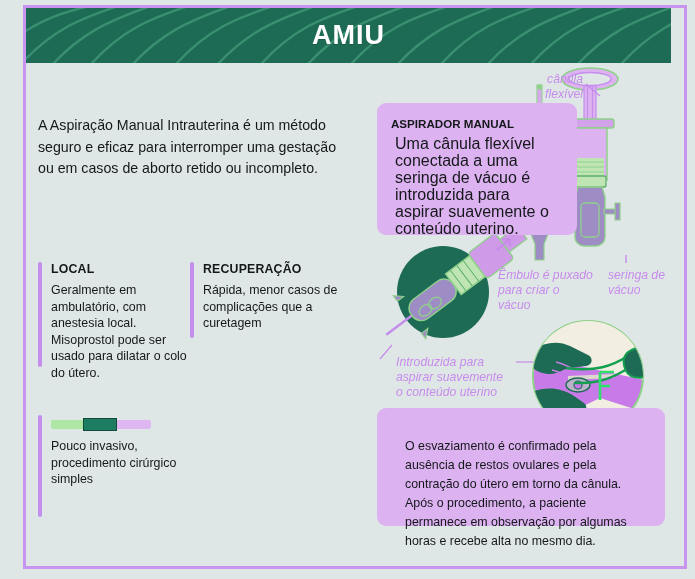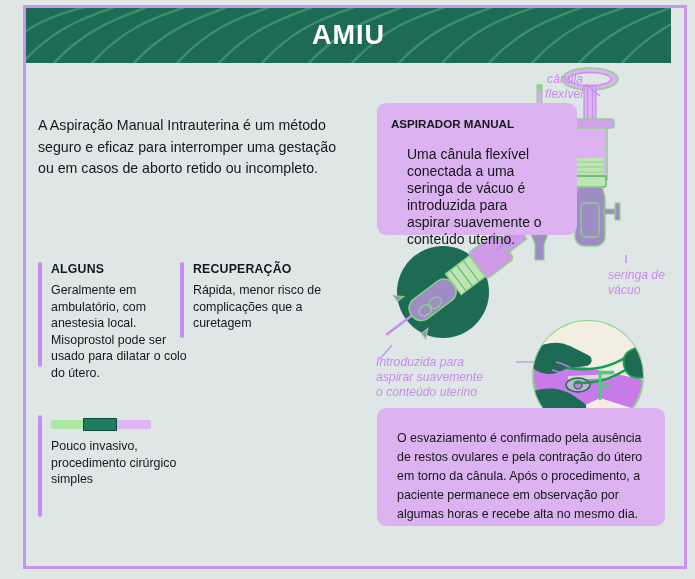--- a/index.html
+++ b/index.html
@@ -51,51 +51,51 @@
   .fact:before{
     content:"";position:absolute;left:0;top:0;bottom:0;width:4px;
     background:#c58ded;border-radius:2px;
   }
   .fact h3{
     margin:0 0 6px 0;font-size:12.3px;font-weight:bold;color:#14181b;
     letter-spacing:.2px;
   }
   .fact p{margin:0;font-size:12.4px;line-height:16.5px;color:#14181b;}
   #fact-local{left:38px;top:262px;width:150px;height:105px;}
-  #fact-recuperacao{left:180px;top:262px;width:165px;height:76px;}
+  #fact-recuperacao{left:190px;top:262px;width:165px;height:76px;}
   #fact-invasividade{left:38px;top:415px;width:160px;height:102px;}
   #fact-riscos{left:190px;top:415px;width:170px;height:80px;}
   
   .gauge{
     position:relative;width:100px;height:11px;margin:4px 0 8px 0;
     display:flex;align-items:center;
   }
   .gauge .seg{height:9px;}
   .gauge .seg-a{flex:0 0 32px;background:#aee6a3;border-radius:2px 0 0 2px;}
   .gauge .seg-b{flex:0 0 34px;background:#1d7d63;border:1.6px solid #11493b;box-sizing:border-box;height:13px;}
   .gauge .seg-c{flex:0 0 34px;background:#ddb6f2;border-radius:0 2px 2px 0;}
   
   .card{
     position:absolute;background:#ddb2f0;border-radius:9px;
     box-sizing:border-box;
   }
   #card-aspirador{left:377px;top:103px;width:200px;height:132px;padding:14px 13px 16px 14px;}
   #card-aspirador h3{margin:0 0 5px 0;font-size:11.6px;font-weight:bold;color:#14181b;}
-  #card-aspirador p{margin:16px;font-size:14px;line-height:17px;color:#14181b;}
+  #card-aspirador p{margin:4px;font-size:16px;line-height:17px;color:#14181b;}
   #card-final{left:377px;top:408px;width:288px;height:118px;padding:17px 16px;}
-  #card-final p{margin:4px;font-size:12.4px;line-height:19px;color:#14181b;}
+  #card-final p{margin:12px;font-size:12.4px;line-height:19px;color:#14181b;}
   
   .anno{
     position:absolute;color:#c78bec;font-style:italic;font-size:12.2px;
     line-height:15px;font-family:"Liberation Sans", sans-serif;
   }
   #anno-canula{left:508px;top:72px;width:75px;text-align:right;}
   #anno-embulo{left:498px;top:268px;width:95px;}
   #anno-seringa{left:608px;top:268px;width:80px;}
-  #anno-introduzida{left:376px;top:355px;width:115px;}
+  #anno-introduzida{left:396px;top:355px;width:115px;}
   
   .art{position:absolute;left:0;top:0;width:695px;height:579px;pointer-events:none;}
 </style>
 </head>
 <body>
 
 <div class="page">
 
   <div class="header">
     <svg width="645" height="55" viewBox="0 0 645 55">
@@ -222,27 +222,27 @@
         <path d="M638,340 c10,-6 20,-2 24,6" stroke="#12a04f" stroke-width="2.4" fill="none"></path>
 
         <path d="M600,372 l0,28 M600,372 l14,0 M600,386 l10,0" stroke="#2ee06a" stroke-width="2.6" fill="none"></path>
       </g>
     </g>
   </svg>
 
   <div class="intro">A Aspiração Manual Intrauterina é um método seguro e eficaz para interromper uma gestação ou em casos de aborto retido ou incompleto.</div>
 
   <div class="fact" id="fact-local">
-    <h3>ALGUNS</h3>
+    <h3>LOCAL</h3>
     <p>Geralmente em ambulatório, com anestesia local. Misoprostol pode ser usado para dilatar o colo do útero.</p>
   </div>
 
   <div class="fact" id="fact-recuperacao">
     <h3>RECUPERAÇÃO</h3>
-    <p>Rápida, menor risco de complicações que a curetagem</p>
+    <p>Rápida, menor casos de complicações que a curetagem</p>
   </div>
 
   <div class="fact" id="fact-invasividade">
     <div class="gauge">
       <div class="seg seg-a"></div>
       <div class="seg seg-b"></div>
       <div class="seg seg-c"></div>
     </div>
     <p>Pouco invasivo, procedimento cirúrgico simples</p>
   </div>
@@ -251,17 +251,18 @@
   <div class="card" id="card-aspirador">
     <h3>ASPIRADOR MANUAL</h3>
     <p>Uma cânula flexível conectada a uma seringa de vácuo é introduzida para aspirar suavemente o conteúdo uterino.</p>
   </div>
 
   <div class="card" id="card-final">
     <p>O esvaziamento é confirmado pela ausência de restos ovulares e pela contração do útero em torno da cânula. Após o procedimento, a paciente permanece em observação por algumas horas e recebe alta no mesmo dia.</p>
   </div>
 
   <div class="anno" id="anno-canula">cânula flexível</div>
+  <div class="anno" id="anno-embulo">Êmbulo é puxado para criar o vácuo</div>
   <div class="anno" id="anno-seringa">seringa de vácuo</div>
   <div class="anno" id="anno-introduzida">Introduzida para aspirar suavemente o conteúdo uterino</div>
 
   <div class="frame"></div>
 </div>
 
 </body></html>

